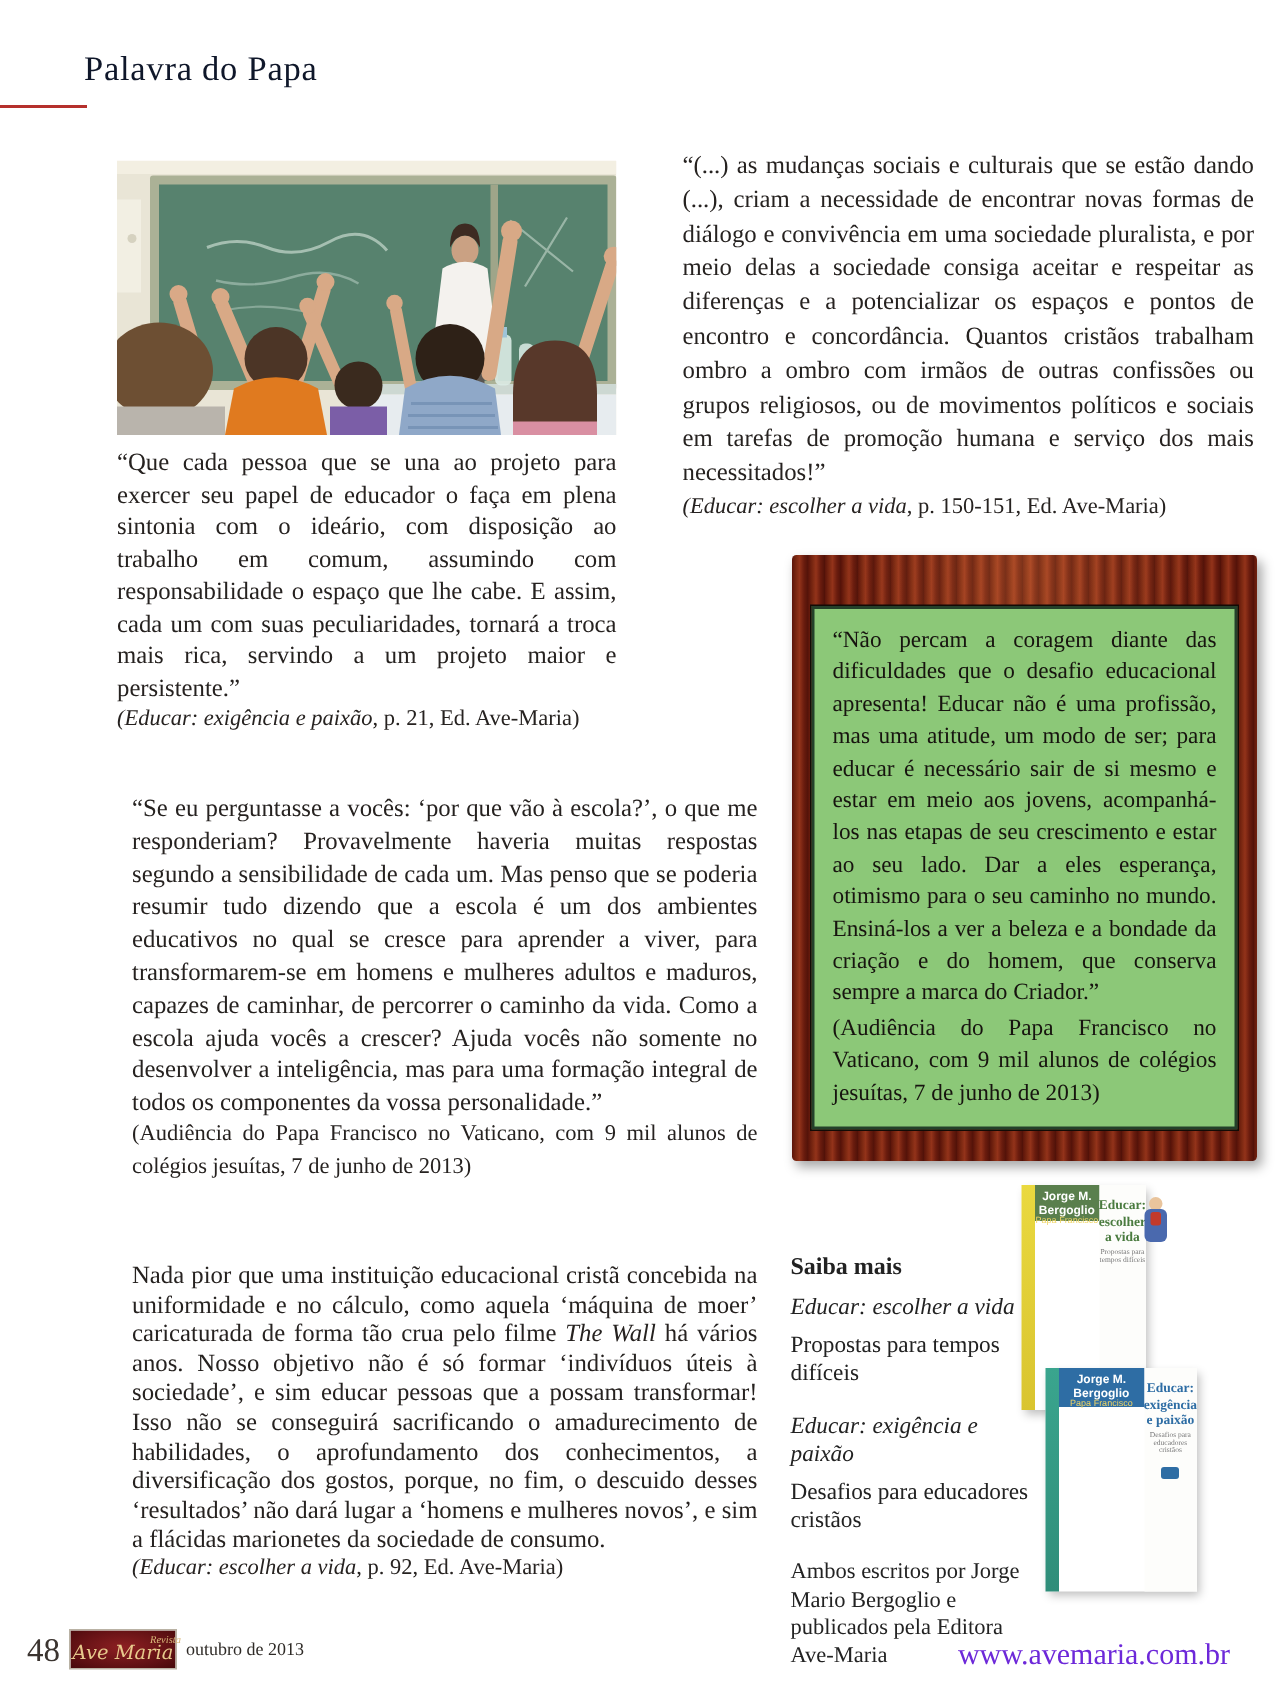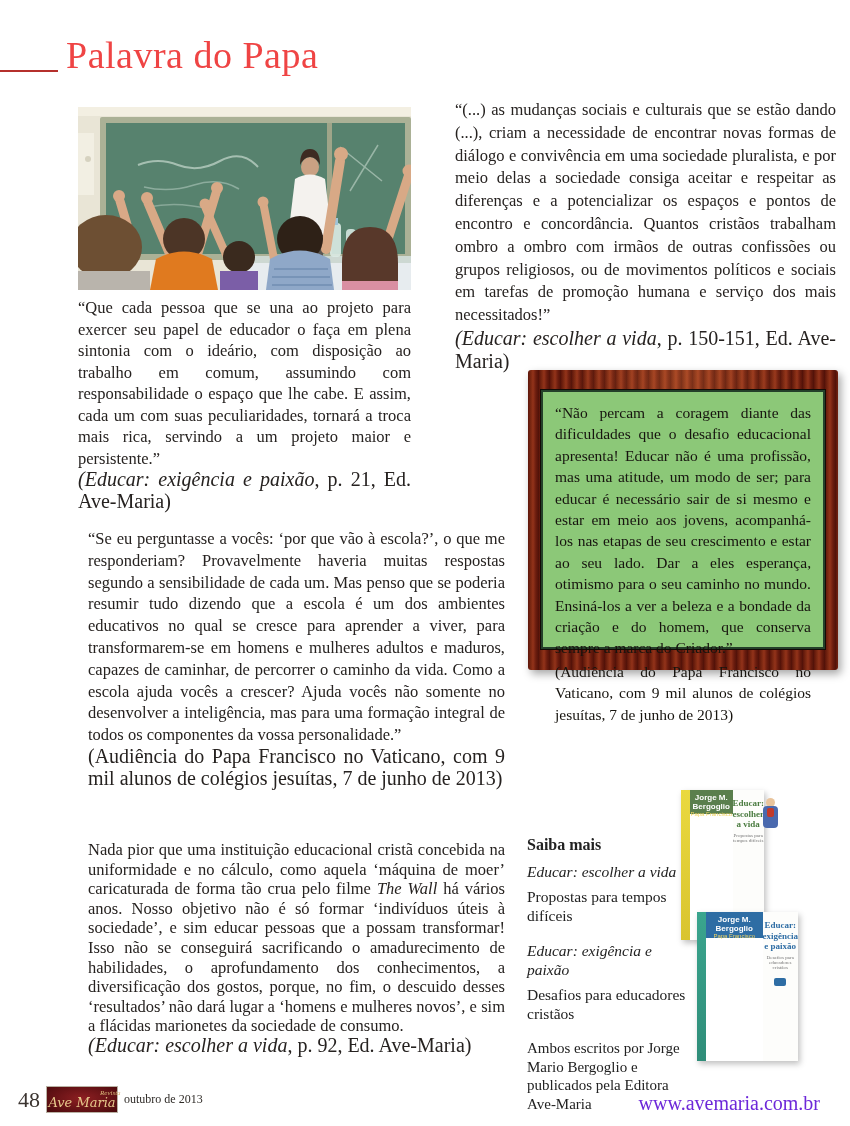--- a/index.html
+++ b/index.html
@@ -3,41 +3,41 @@
 <meta charset="utf-8">
 <style>
   * { margin:0; padding:0; box-sizing:border-box; }
   html,body { background:#ffffff; }
   .page {
     position:relative; width:850px; height:1126px; background:#ffffff;
     font-family:"Liberation Serif", serif; color:#262220; overflow:hidden;
   }
   
   .rule { position:absolute; left:0; top:70px; width:58px; height:2px; background:#b5302c; }
-  .title { position:absolute; left:66px; top:33px; font-size:38px; color:#ef4444; letter-spacing:.5px; }
+  .title { position:absolute; left:56px; top:33px; font-size:23px; color:#0f172a; letter-spacing:.5px; }
 
   
   .photo { position:absolute; left:78px; top:107px; width:333px; height:183px; overflow:hidden; }
   .photo svg { display:block; width:100%; height:100%; }
 
   
   .tb { position:absolute; text-align:justify; }
   .tb p { margin:0; }
   .q1 { left:78px; top:297px; width:333px; font-size:16.5px; line-height:21.5px; }
   .q2 { left:455px; top:82px;  width:381px; font-size:16.5px; line-height:22.8px;margin-top:17px; }
   .q3 { left:88px; top:528px;  width:417px; font-size:16.5px; line-height:21.8px; }
   .q4 { left:88px; top:840px;  width:417px; font-size:16.5px; line-height:19.6px; }
-  .src { margin-top:7px; font-size:20px; }
+  .src { margin-top:7px; font-size:15px; }
   .src .it { font-style:italic; }
   .movie { font-style:italic; }
 
   
   .board {
-    position:absolute; left:528px; top:370px; width:310px; height:300px;
-    padding:20px 13px 21px 13px; border-radius:3px;
+    position:absolute; left:528px; top:370px; width:310px; height:404px;
+    padding:34px 13px 21px 13px; border-radius:3px;
     background:
       radial-gradient(ellipse at 50% 0%, rgba(255,150,80,.25), rgba(0,0,0,0) 55%),
       repeating-linear-gradient(90deg,
         #5c150a 0px, #7d2912 3px, #93331a 5px, #6a1c0e 8px, #4f1108 11px);
     box-shadow:3px 4px 8px rgba(0,0,0,.35);
   }
   .board-inner {
     width:100%; height:100%;
     background:#8cc878; border:2px solid #24402a; outline:1px solid #120b06;
     padding:10px 12px; text-align:justify;

